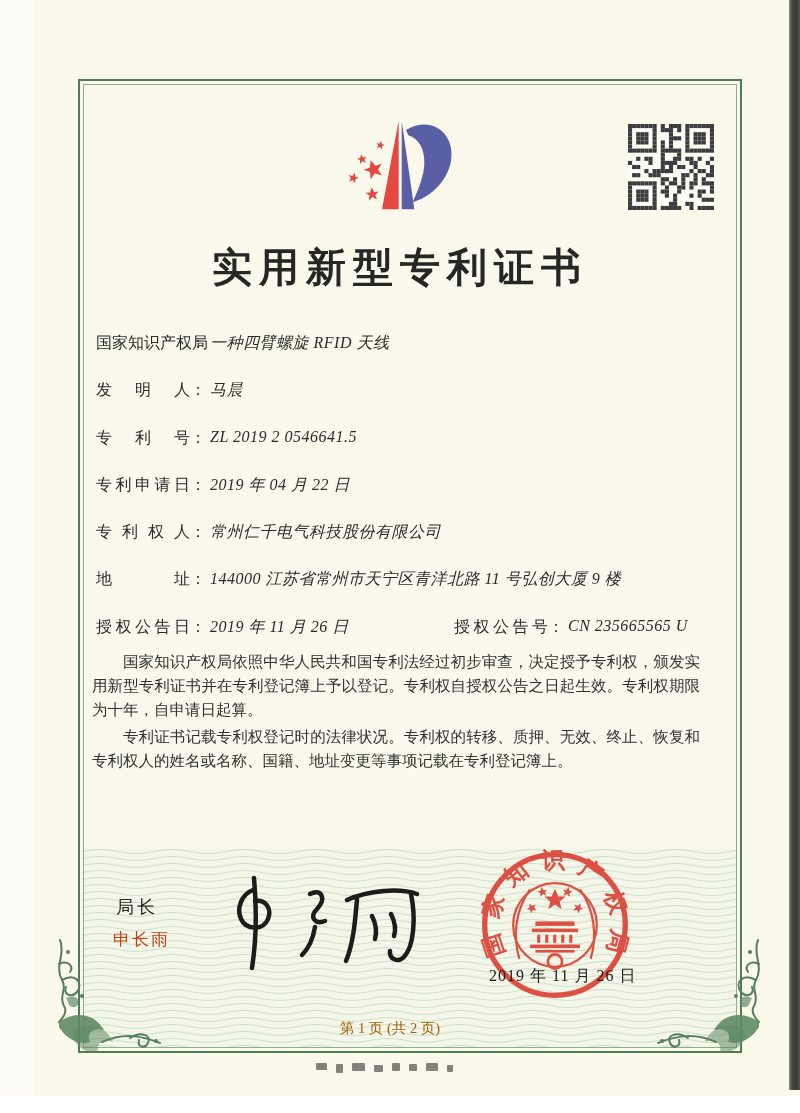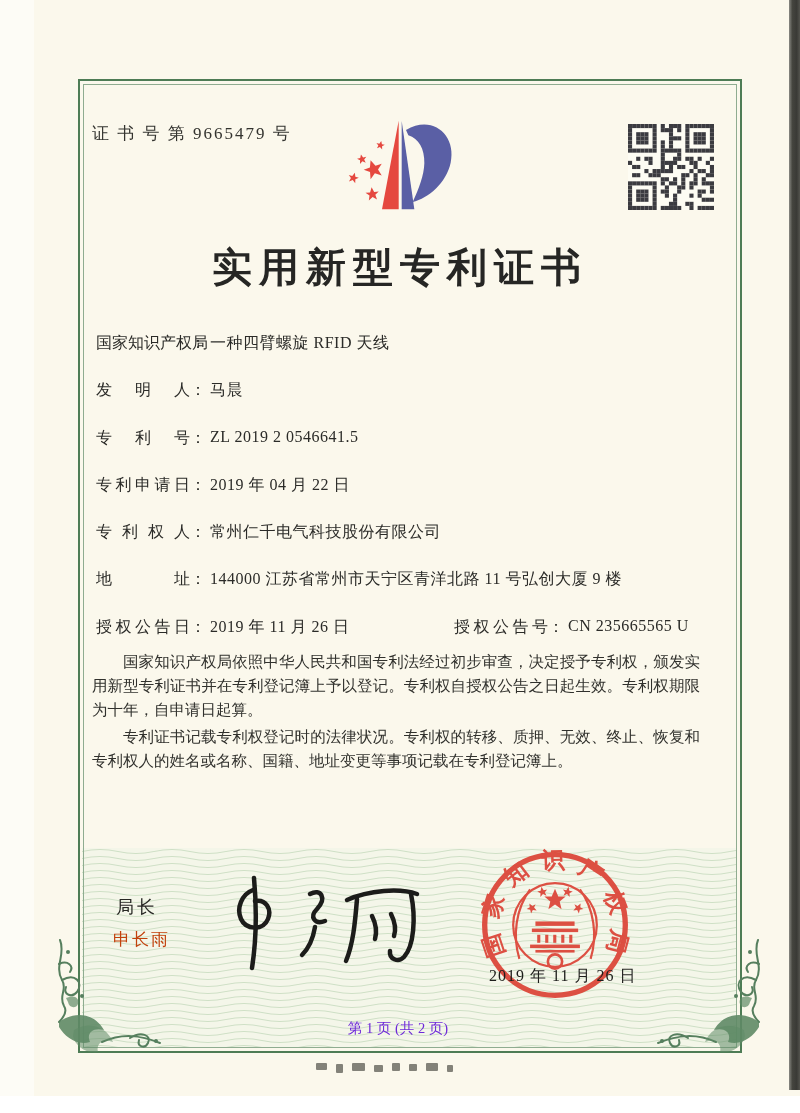--- a/index.html
+++ b/index.html
@@ -24,38 +24,38 @@
   .cert-no{position:absolute;left:92px;top:122px;font-size:17px;letter-spacing:2px;color:#33332f;}
   .logo{position:absolute;left:330px;top:98px;width:150px;height:132px;}
   .qr{position:absolute;left:628px;top:124px;width:86px;height:86px;background:#fdfcf3;}
   .title{position:absolute;left:0;top:240px;width:800px;text-align:center;
          font-size:40px;font-weight:600;letter-spacing:7px;color:#262624;}
   
   .fields{position:absolute;left:96px;top:333px;width:620px;font-size:16px;color:#2b2b28;}
   .frow{height:47.3px;display:flex;align-items:flex-start;white-space:nowrap;}
   .flabel{display:inline-block;width:94px;text-align:justify;text-align-last:justify;}
   .fcolon{display:inline-block;margin-right:4px;}
-  .fvalue{display:inline-block;letter-spacing:0.5px;}
+  .fvalue{display:inline-block;letter-spacing:0.5px;font-style:italic;}
   .fgroup{display:flex;white-space:nowrap;}
   .fgroup.first{width:358px;}
   
   .body-text{position:absolute;left:92px;top:650px;width:624px;font-size:15.5px;
              line-height:24px;text-align:justify;color:#31312d;}
   .body-text p{margin:0 16px 3px 0;text-indent:2em;}
   
   .signer-title{position:absolute;left:116px;top:895px;font-size:18px;letter-spacing:3px;color:#272724;}
   .signer-name{position:absolute;left:113px;top:928px;font-size:17px;letter-spacing:2px;color:#c2410c;}
   .handsign{position:absolute;left:214px;top:868px;width:215px;height:108px;z-index:4;}
   
   .seal{position:absolute;left:466px;top:836px;width:178px;height:178px;z-index:4;opacity:0.93;}
   .seal-date{position:absolute;left:489px;top:966px;width:160px;font-size:16px;
              letter-spacing:1px;color:#1e1e1c;z-index:5;}
   
-  .footer{position:absolute;left:8px;top:1019px;width:780px;text-align:center;
-          font-size:14.5px;color:#6d28d9;z-index:4;}
+  .footer{position:absolute;left:0;top:1019px;width:780px;text-align:center;
+          font-size:14.5px;color:#a16207;z-index:4;}
   .artifact{position:absolute;left:316px;top:1063px;width:150px;height:12px;
             display:flex;gap:9px;align-items:flex-start;opacity:0.72;}
   .artifact span{display:block;background:#55554e;border-radius:1px;}
   .artifact span:nth-child(1){width:11px;height:7px;}
   .artifact span:nth-child(2){width:7px;height:9px;margin-top:1px;}
   .artifact span:nth-child(3){width:13px;height:8px;}
   .artifact span:nth-child(4){width:9px;height:7px;margin-top:2px;}
   .artifact span:nth-child(5){width:8px;height:8px;}
   .artifact span:nth-child(6){width:8px;height:7px;margin-top:1px;}
   .artifact span:nth-child(7){width:12px;height:8px;}
@@ -117,21 +117,20 @@
         <path d="M20,60 C28,56 34,60 32,66 C30,71 23,70 22,64 Z" opacity="0.7"></path>
       </g>
       <g fill="#567f5e">
         <circle cx="22" cy="14" r="2"></circle>
           <circle cx="36" cy="58" r="2"></circle>
           <circle cx="110" cy="103" r="2"></circle>
       </g>
     </svg>
   </div>
 
-  <div class="cert-no">证 书 号 第 9665479 号</div>
 
   <div class="logo">
     <svg viewBox="0 0 450 390" width="150" height="130">
       <defs>
         <path id="star5" d="M0,-30 L8.8,-9.3 L28.5,-9.3 L12.6,3.5 L17.6,24.3 L0,11.5 L-17.6,24.3 L-12.6,3.5 L-28.5,-9.3 L-8.8,-9.3 Z"></path>
       </defs>
       <path d="M206,68 L206,334 L156,334 Z" fill="#e5483f"></path>
       <path d="M215,68 L215,334 L253,334 Z" fill="#5a5fa5"></path>
       <path d="M228,96 C308,48 380,112 362,194 C349,254 296,300 248,312 C267,272 282,232 283,196 C284,152 266,122 235,112 Z" fill="#5a5fa5"></path>
       <g fill="#e5483f">

